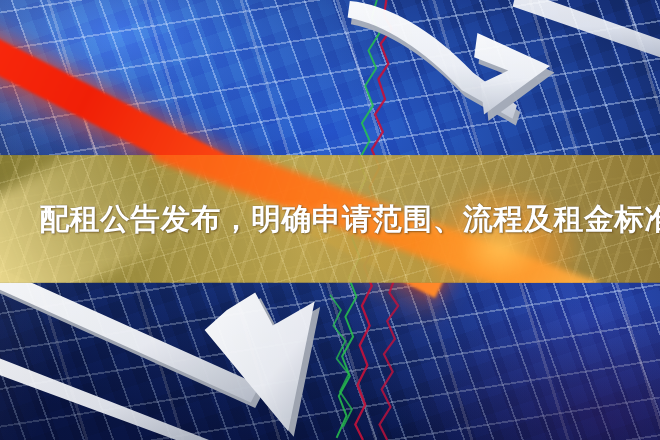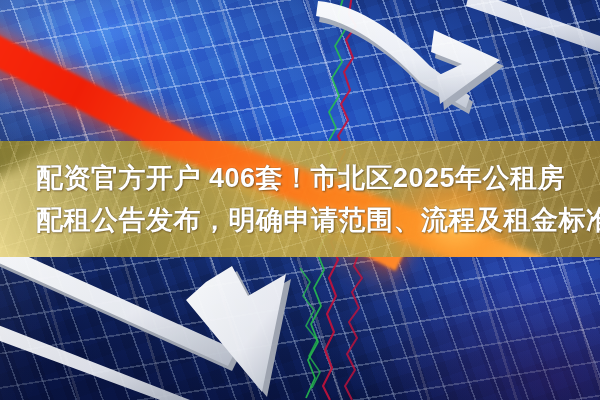--- a/index.html
+++ b/index.html
@@ -208,17 +208,16 @@
 
   <div id="banner">
     <div id="banner-grid"></div>
     <div id="banner-rays"></div>
     <div id="banner-orange"></div>
     <div id="banner-glow2"></div>
     <div id="banner-glow"></div>
   </div>
 
   <div id="headline">
-    <div class="hl-line">配资官方开户 406套！市北区2025年公租房</div>
     <div class="hl-line">配租公告发布，明确申请范围、流程及租金标准</div>
   </div>
 
 </div>
 
 </body></html>

